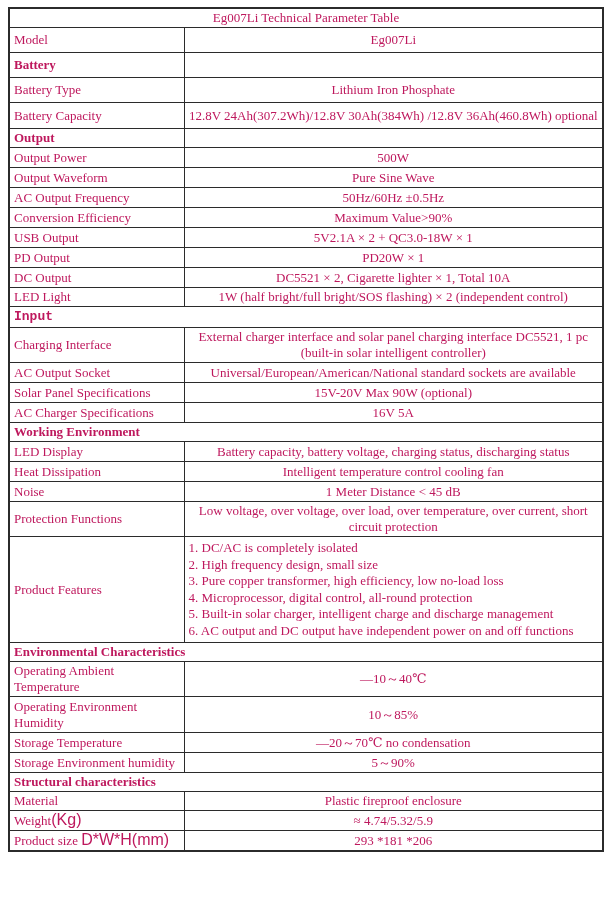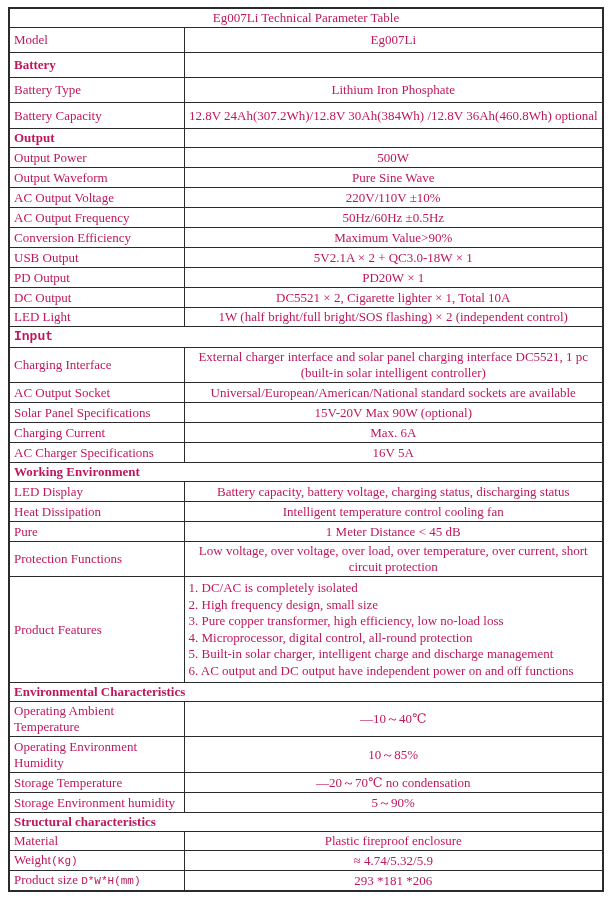--- a/index.html
+++ b/index.html
@@ -51,22 +51,22 @@
   .value-cell.list-cell {
     text-align: left;
     padding-left: 4px;
   }
   .feature-line {
     text-align: left;
     line-height: 16.5px;
     white-space: nowrap;
   }
   .mono {
-    font-family: Liberation Mono, monospace;
-    font-size: 11px;
+    font-family: Liberation Sans, sans-serif;
+    font-size: 16px;
   }
 </style>
 </head>
 <body>
 
 <div class="page">
   <table class="param-table">
     <colgroup>
       <col style="width:175px">
       <col>
@@ -97,24 +97,20 @@
         </tr>
         <tr style="height: 20px; margin-left: 48px;">
           <td class="label-cell"><span>Output Power</span></td>
           <td class="value-cell">500W</td>
         </tr>
         <tr style="height: 20px;">
           <td class="label-cell"><span>Output Waveform</span></td>
           <td class="value-cell">Pure Sine Wave</td>
         </tr>
         <tr style="height: 20px;">
-          <td class="label-cell"><span>AC Output Voltage</span></td>
-          <td class="value-cell">220V/110V ±10%</td>
-        </tr>
-        <tr style="height: 20px;">
           <td class="label-cell"><span>AC Output Frequency</span></td>
           <td class="value-cell">50Hz/60Hz ±0.5Hz</td>
         </tr>
         <tr style="height: 20px;">
           <td class="label-cell"><span>Conversion Efficiency</span></td>
           <td class="value-cell">Maximum Value&gt;90%</td>
         </tr>
         <tr style="height: 20px;">
           <td class="label-cell"><span>USB Output</span></td>
           <td class="value-cell">5V2.1A × 2 + QC3.0-18W × 1</td>
@@ -140,40 +136,36 @@
         </tr>
         <tr style="height: 20px;">
           <td class="label-cell"><span>AC Output Socket</span></td>
           <td class="value-cell">Universal/European/American/National standard sockets are available</td>
         </tr>
         <tr style="height: 20px;">
           <td class="label-cell"><span>Solar Panel Specifications</span></td>
           <td class="value-cell">15V-20V Max 90W (optional)</td>
         </tr>
         <tr style="height: 20px;">
-          <td class="label-cell"><span>Charging Current</span></td>
-          <td class="value-cell">Max. 6A</td>
-        </tr>
-        <tr style="height: 20px;">
           <td class="label-cell"><span>AC Charger Specifications</span></td>
           <td class="value-cell">16V 5A</td>
         </tr>
         <tr style="height: 17px;">
           <td class="section-cell" colspan="2">Working Environment</td>
         </tr>
         <tr style="height: 20px;">
           <td class="label-cell"><span>LED Display</span></td>
           <td class="value-cell">Battery capacity, battery voltage, charging status, discharging status</td>
         </tr>
         <tr style="height: 20px; padding-left: 9px;">
           <td class="label-cell"><span>Heat Dissipation</span></td>
           <td class="value-cell">Intelligent temperature control cooling fan</td>
         </tr>
         <tr style="height: 20px;">
-          <td class="label-cell"><span>Pure</span></td>
+          <td class="label-cell"><span>Noise</span></td>
           <td class="value-cell">1 Meter Distance &lt; 45 dB</td>
         </tr>
         <tr style="height: 26px;">
           <td class="label-cell"><span>Protection Functions</span></td>
           <td class="value-cell">Low voltage, over voltage, over load, over temperature, over current, short circuit protection</td>
         </tr>
         <tr style="height: 106px;">
           <td class="label-cell"><span>Product Features</span></td>
           <td class="value-cell list-cell">
             <div class="feature-line">1. DC/AC is completely isolated</div>

